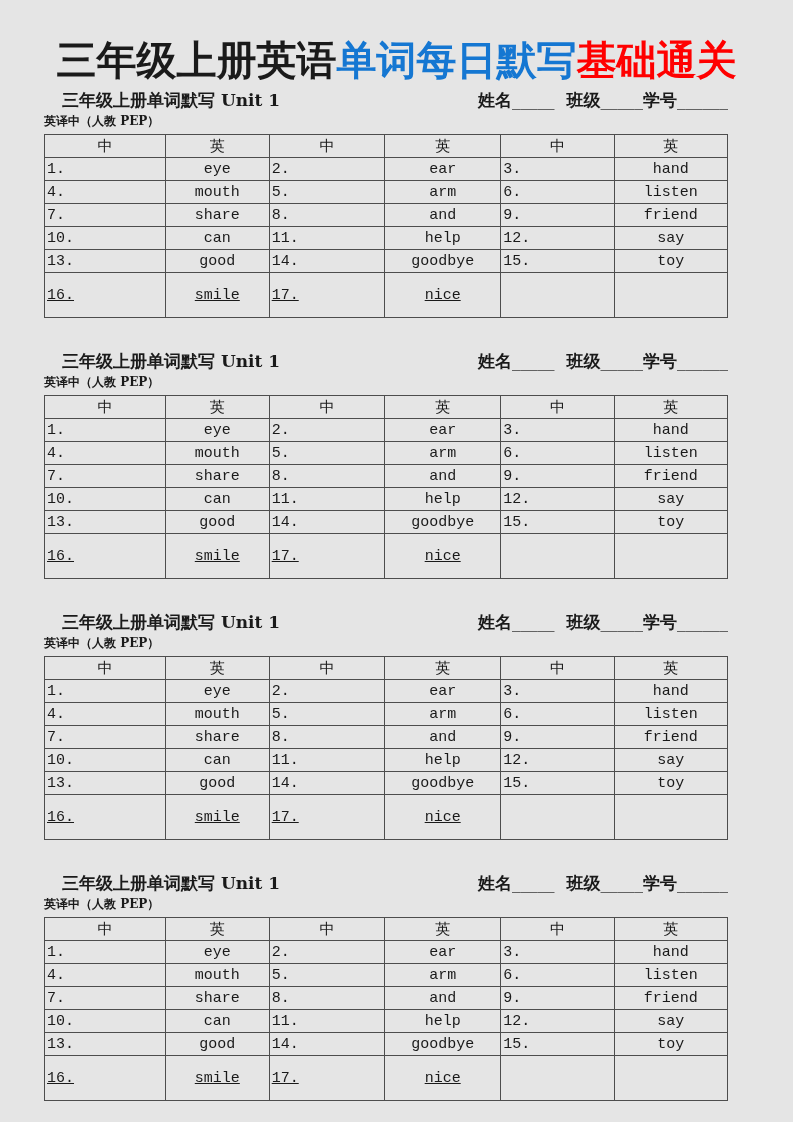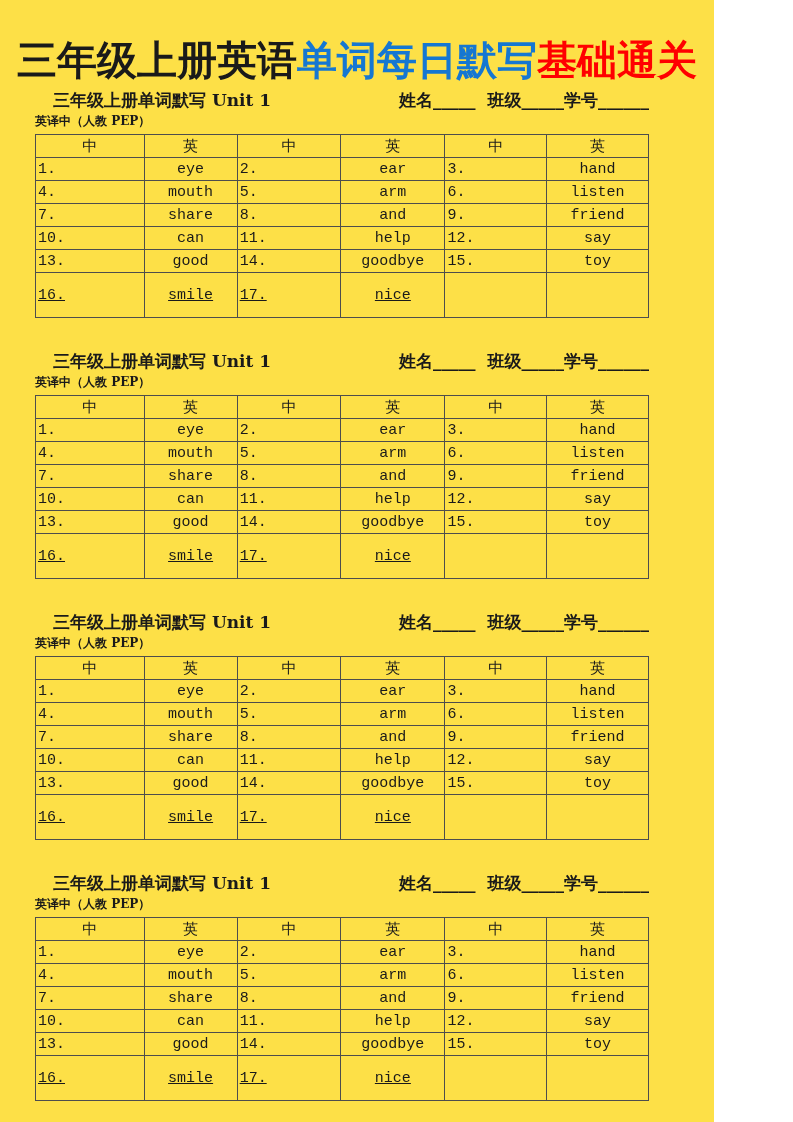--- a/index.html
+++ b/index.html
@@ -1,55 +1,56 @@
 <!DOCTYPE html>
 <html><head>
 <meta charset="utf-8">
 <style>
   * { margin: 0; padding: 0; box-sizing: border-box; }
   html, body { background: #ffffff; }
   .page {
     position: relative;
-    width: 714px;
+    width: 793px;
     height: 1122px;
-    background: #fde047;
+    background: #e5e5e5;
     font-family: "DejaVu Serif", serif;
     color: #1a1a1a;
     overflow: hidden;
   }
   .main-title {
     padding-top: 38px;
     text-align: center;
     font-size: 40px;
     font-weight: bold;
     letter-spacing: 0px;
     line-height: 1.1;
     white-space: nowrap;
   }
   .main-title .t-blue { color: #1577D2; }
   .main-title .t-red  { color: #FF0000; }
 
   #sections {
     padding: 8px 65px 0 35px;
+    margin-left: 9px;
   }
   .unit-section {
     margin-bottom: 33px;
   }
   .sec-head {
     display: flex;
     justify-content: space-between;
     align-items: baseline;
     font-weight: bold;
     font-size: 17px;
     line-height: 21px;
   }
   .sec-title { padding-left: 18px; white-space: nowrap; }
   .sec-fields { white-space: nowrap; font-size: 17px; }
   .sec-fields .fld-label { font-weight: bold; text-align: right; }
-  .sec-fields .blank { font-weight: bold; letter-spacing: 0; }
+  .sec-fields .blank { font-weight: normal; letter-spacing: 0; }
   .sec-fields .gap { display: inline-block; width: 12px; }
 
   .sec-sub {
     font-weight: bold;
     font-size: 12px;
     line-height: 19px;
     margin-top: 1px;
   }
   table.word-table {
     width: 100%;

